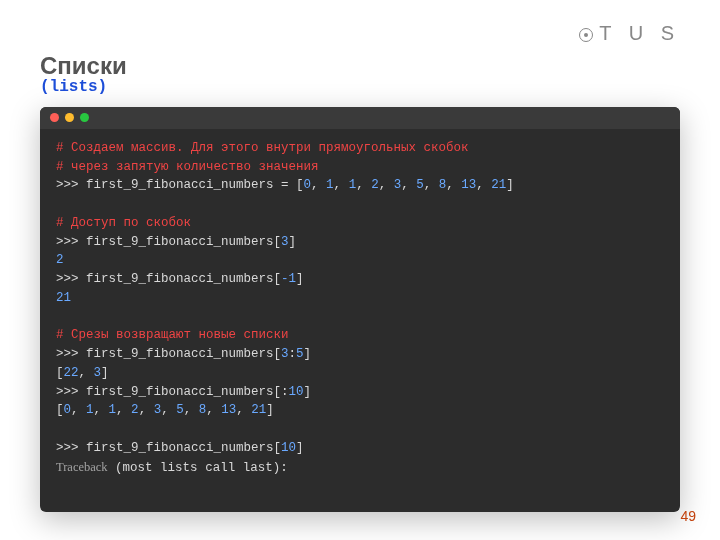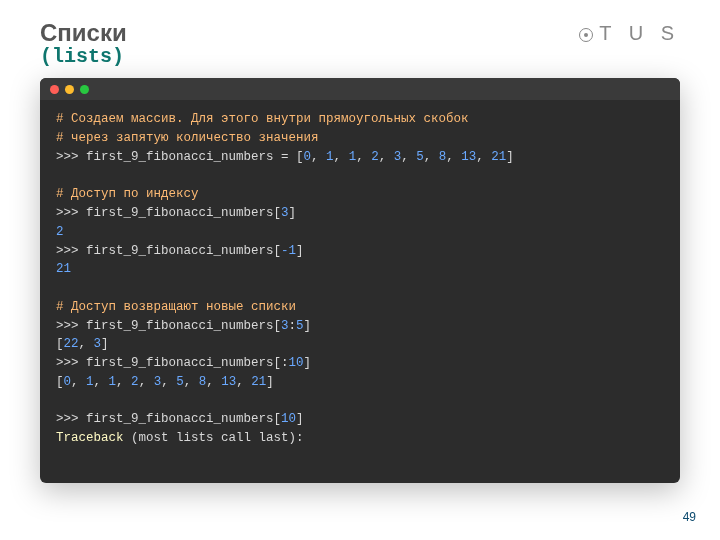--- a/index.html
+++ b/index.html
@@ -33,26 +33,27 @@
     position: relative;
   }
   .logo .dot::after{
     content:"";position:absolute;left:4px;top:4px;width:4px;height:4px;border-radius:50%;background:#888;
   }
   h1.title {
     font-size: 24px;
     color: #555;
     font-weight: bold;
     line-height: 1.1;
+    margin-top: 33px;
   }
   h1.title .sub {
     display: block;
     font-family: "Courier New", monospace;
-    color: #0f766e;
-    font-size: 20px;
+    color: #1d4ed8;
+    font-size: 16px;
     font-weight: bold;
   }
   ul.bullets {
     list-style: none;
     margin-top: 14px;
     padding-left: 2px;
   }
   ul.bullets li {
     font-size: 17px;
     color: #333;
@@ -89,33 +90,33 @@
   .dot-y { background: #febc2e; }
   .dot-g { background: #28c840; }
   pre.code {
     font-family: "Consolas","Courier New",monospace;
     font-size: 12.5px;
     line-height: 1.5;
     color: #d8d8d8;
     padding: 10px 16px 16px 16px;
     white-space: pre;
   }
-  .c-comment { color: #fdba74; }
+  .c-comment { color: #ef4444; }
   .c-prompt  { color: #d8d8d8; }
   .c-ident   { color: #d8d8d8; margin-top: 24px; }
   .c-punct   { color: #d8d8d8; }
   .c-num     { color: #6aa9ff; }
   .c-out     { color: #6aa9ff; }
-  .c-trace   { color: #fef9c3; }
+  .c-trace   { color: #a3a3a3; font-family: Liberation Serif, serif; }
   .pagenum {
     position: absolute;
     bottom: 16px;
     right: 24px;
-    color: #0c4a6e;
-    font-size: 12px;
+    color: #c2410c;
+    font-size: 14px;
     margin-left: 18px;
   }
 </style>
 </head>
 <body>
 
 <div class="slide">
   <div class="logo"><span class="dot"></span><span>T U S</span></div>
 
   <h1 class="title">
@@ -127,27 +128,27 @@
   <div class="codewin">
     <div class="bar">
       <span class="dot-r"></span>
       <span class="dot-y"></span>
       <span class="dot-g"></span>
     </div>
 <pre class="code"><span class="c-comment"># Создаем массив. Для этого внутри прямоугольных скобок</span>
 <span class="c-comment"># через запятую количество значения</span>
 <span class="c-prompt">&gt;&gt;&gt; </span><span class="c-ident">first_9_fibonacci_numbers = [</span><span class="c-num">0</span>, <span class="c-num">1</span>, <span class="c-num">1</span>, <span class="c-num">2</span>, <span class="c-num">3</span>, <span class="c-num">5</span>, <span class="c-num">8</span>, <span class="c-num">13</span>, <span class="c-num">21</span><span class="c-punct">]</span>
 
-<span class="c-comment"># Доступ по индексу</span>
+<span class="c-comment"># Доступ по скобок</span>
 <span class="c-prompt">&gt;&gt;&gt; </span><span class="c-ident">first_9_fibonacci_numbers[</span><span class="c-num">3</span><span class="c-punct">]</span>
 <span class="c-out">2</span>
 <span class="c-prompt">&gt;&gt;&gt; </span><span class="c-ident">first_9_fibonacci_numbers[</span><span class="c-num">-1</span><span class="c-punct">]</span>
 <span class="c-out">21</span>
 
-<span class="c-comment"># Доступ возвращают новые списки</span>
+<span class="c-comment"># Срезы возвращают новые списки</span>
 <span class="c-prompt">&gt;&gt;&gt; </span><span class="c-ident">first_9_fibonacci_numbers[</span><span class="c-num">3</span>:<span class="c-num">5</span><span class="c-punct">]</span>
 [<span class="c-out">2</span><span class="c-num">2</span>, <span class="c-num">3</span>]
 <span class="c-prompt">&gt;&gt;&gt; </span><span class="c-ident">first_9_fibonacci_numbers[</span>:<span class="c-num">10</span><span class="c-punct">]</span>
 [<span class="c-num">0</span>, <span class="c-num">1</span>, <span class="c-num">1</span>, <span class="c-num">2</span>, <span class="c-num">3</span>, <span class="c-num">5</span>, <span class="c-num">8</span>, <span class="c-num">13</span>, <span class="c-num">21</span>]
 
 <span class="c-prompt">&gt;&gt;&gt; </span><span class="c-ident">first_9_fibonacci_numbers[</span><span class="c-num">10</span><span class="c-punct">]</span>
 <span class="c-trace">Traceback</span><span> (most lists call last):</span>
        
 </pre>
   </div>

